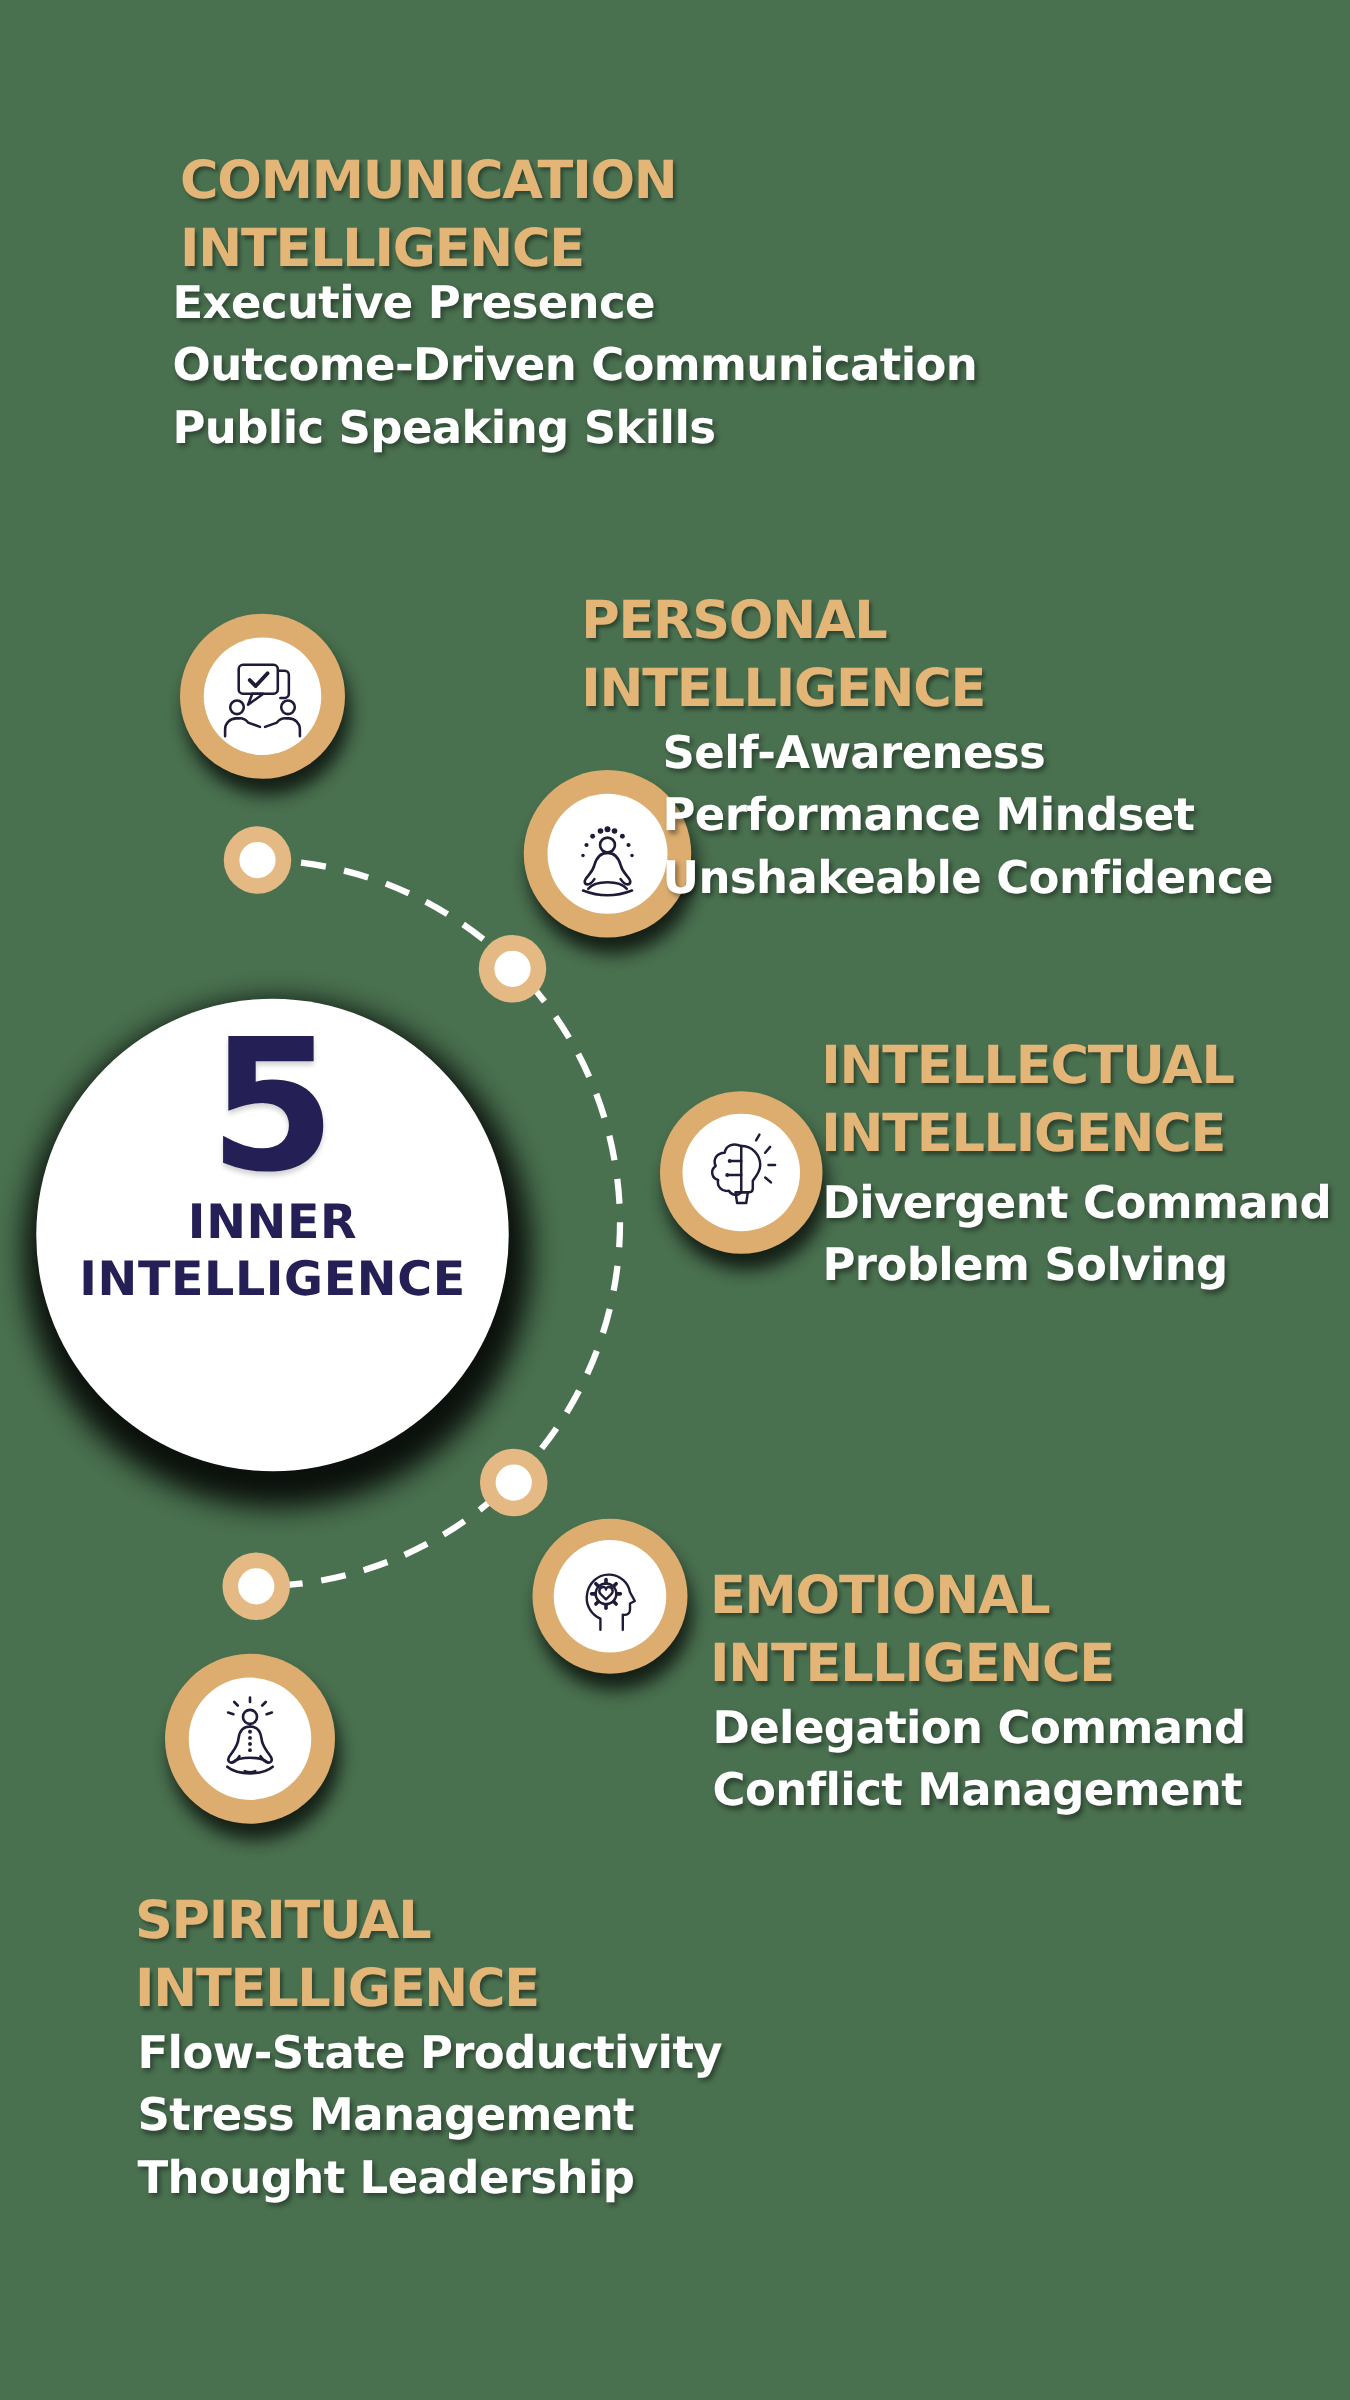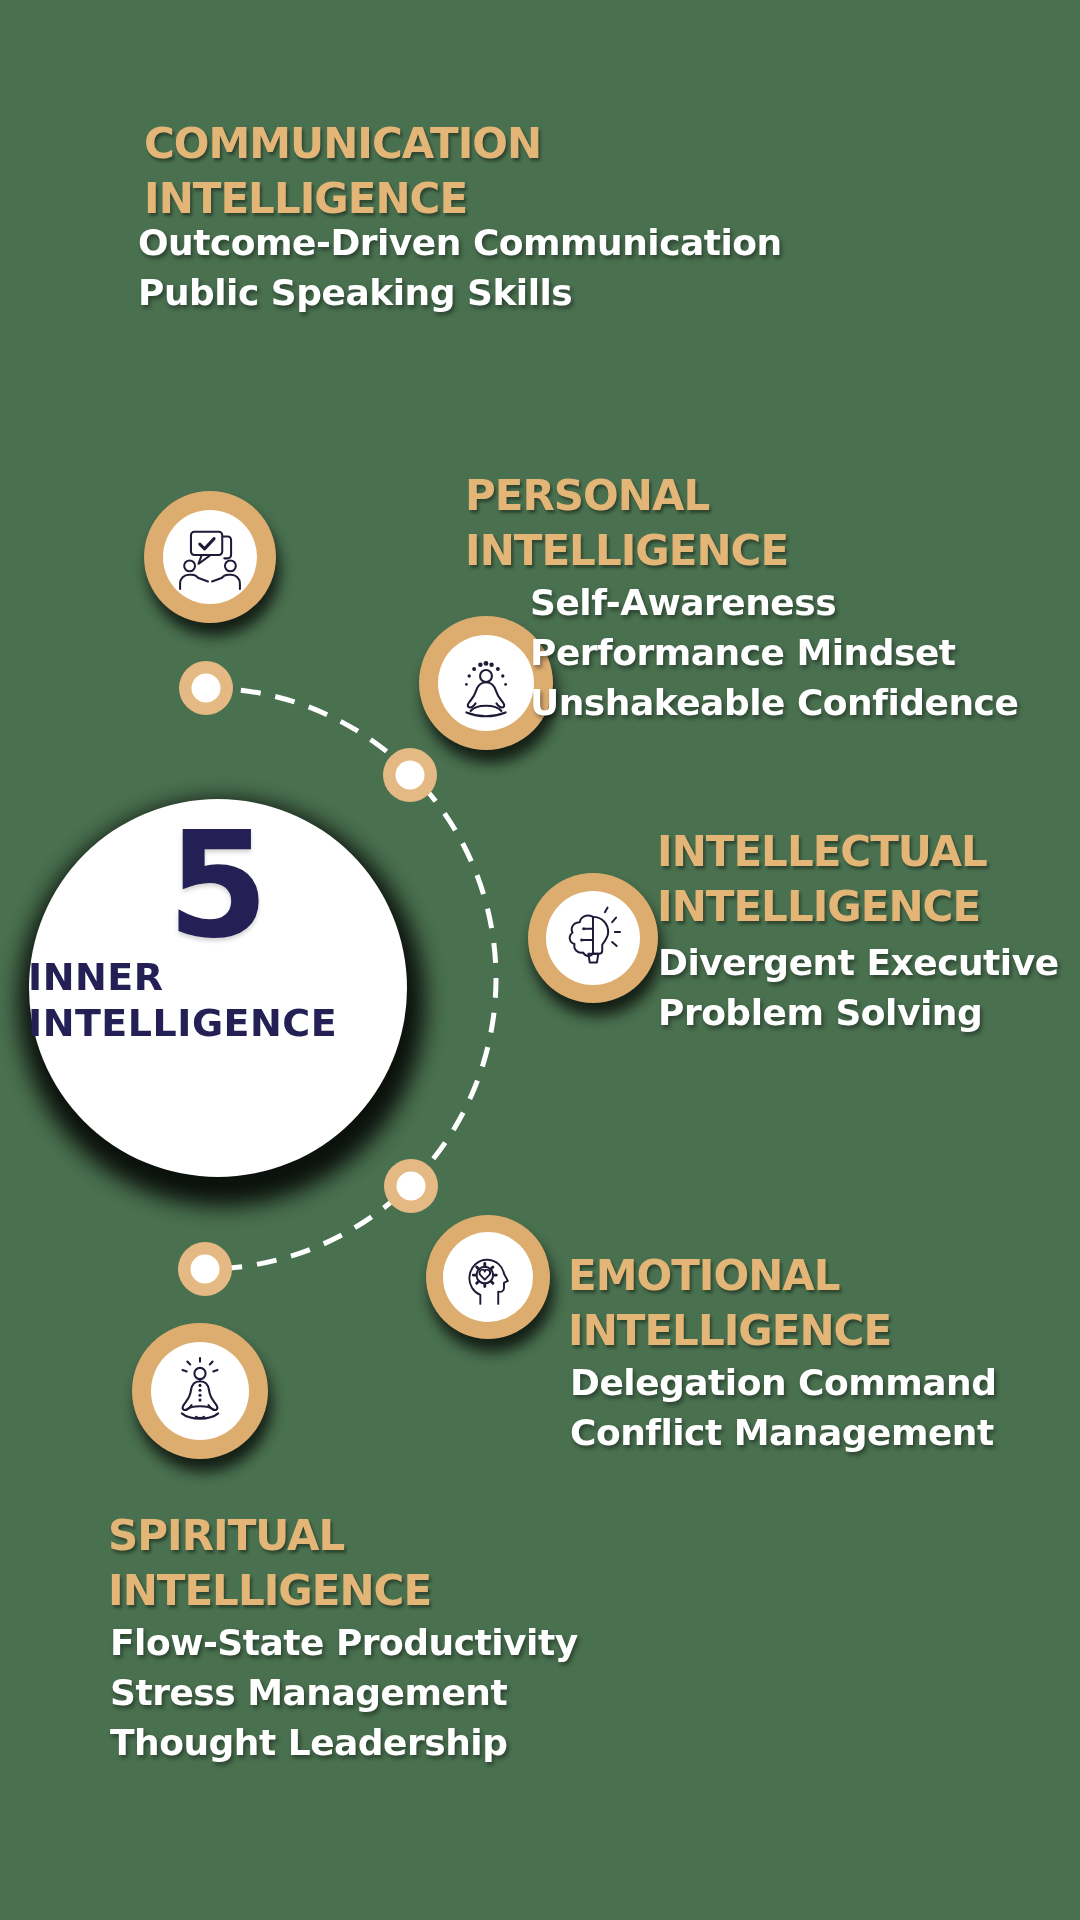--- a/index.html
+++ b/index.html
@@ -33,21 +33,21 @@
   .t-pers{left:465px;top:438px}  .b-pers{left:530px;top:578px}
   .t-intl{left:657px;top:794px}  .b-intl{left:658px;top:938px}
   .t-emot{left:568px;top:1218px} .b-emot{left:570px;top:1358px}
   .t-spir{left:108px;top:1478px} .b-spir{left:110px;top:1618px}
   .big-num{
     position:absolute;left:28px;top:812px;width:380px;text-align:center;
     color:var(--navy);font-weight:700;font-size:146px;line-height:146px;
     text-shadow:0 3px 4px rgba(0,0,0,.18);
   }
   .center-lines{
-    position:absolute;left:28px;top:954px;width:380px;
+    position:absolute;left:28px;top:954px;width:380px;text-align:center;
     color:var(--navy);font-weight:700;font-size:38px;line-height:46px;
     letter-spacing:0.5px;
   }
   
   .gold-circle{fill:var(--circle-gold);}
   .ring-outer{fill:var(--ring-gold);}
   .white-fill{fill:#FFFFFF;}
   .shadow{fill:#000;}
   .dash{fill:none;stroke:#FFFFFF;stroke-width:5;stroke-dasharray:20 15;}
   .ic{fill:none;stroke:var(--icon-stroke);stroke-width:3;stroke-linecap:round;stroke-linejoin:round;}
@@ -197,40 +197,41 @@
   <div class="center-lines">
     <div>INNER</div>
     <div>INTELLIGENCE</div>
   </div>
 
   <div class="title t-comm">
     <div>COMMUNICATION</div>
     <div>INTELLIGENCE</div>
   </div>
   <div class="items b-comm">
+    <div>Executive Presence</div>
     <div>Outcome-Driven Communication</div>
     <div>Public Speaking Skills</div>
   </div>
 
   <div class="title t-pers">
     <div>PERSONAL</div>
     <div>INTELLIGENCE</div>
   </div>
   <div class="items b-pers">
     <div>Self-Awareness</div>
     <div>Performance Mindset</div>
     <div>Unshakeable Confidence</div>
   </div>
 
   <div class="title t-intl">
     <div>INTELLECTUAL</div>
     <div>INTELLIGENCE</div>
   </div>
   <div class="items b-intl">
-    <div>Divergent Executive</div>
+    <div>Divergent Command</div>
     <div>Problem Solving</div>
   </div>
 
   <div class="title t-emot">
     <div>EMOTIONAL</div>
     <div>INTELLIGENCE</div>
   </div>
   <div class="items b-emot">
     <div>Delegation Command</div>
     <div>Conflict Management</div>

